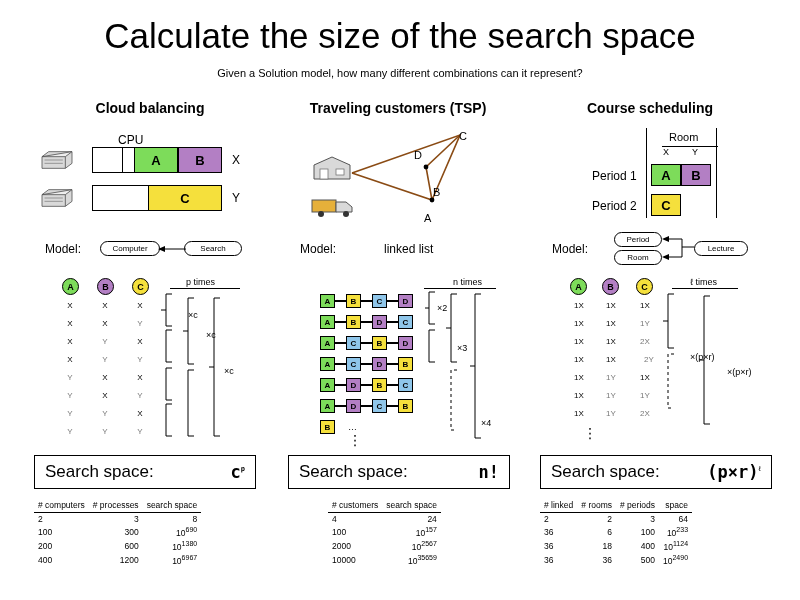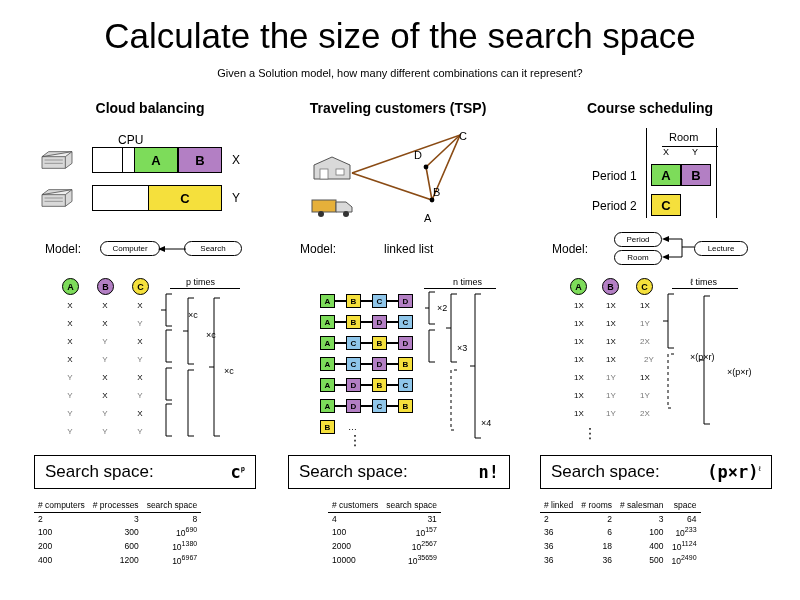--- a/index.html
+++ b/index.html
@@ -316,21 +316,21 @@
   <table>
     <thead>
         <tr>
       <th class="l"># customers</th>
       <th>search space</th>
     </tr>
       </thead>
     <tbody id="tsp-tbody">
         <tr>
           <td class="l">4</td>
-          <td>31</td>
+          <td>24</td>
         </tr>
         <tr>
           <td class="l">100</td>
           <td>10<sup>157</sup></td>
         </tr>
         <tr>
           <td class="l">2000</td>
           <td>10<sup>2567</sup></td>
         </tr>
         <tr>
@@ -410,21 +410,21 @@
   <span>Search space:</span>
   <span class="formula">(p×r)<sup>ℓ</sup></span>
 </div>
 
 <div class="tbl" style="left:540px;top:500px;width:232px;">
   <table>
     <thead>
         <tr>
       <th class="l"># linked</th>
       <th># rooms</th>
-      <th># salesman</th>
+      <th># periods</th>
       <th>space</th>
     </tr>
       </thead>
     <tbody id="course-tbody">
         <tr>
           <td class="l">2</td>
           <td>2</td>
           <td>3</td>
           <td>64</td>
         </tr>

